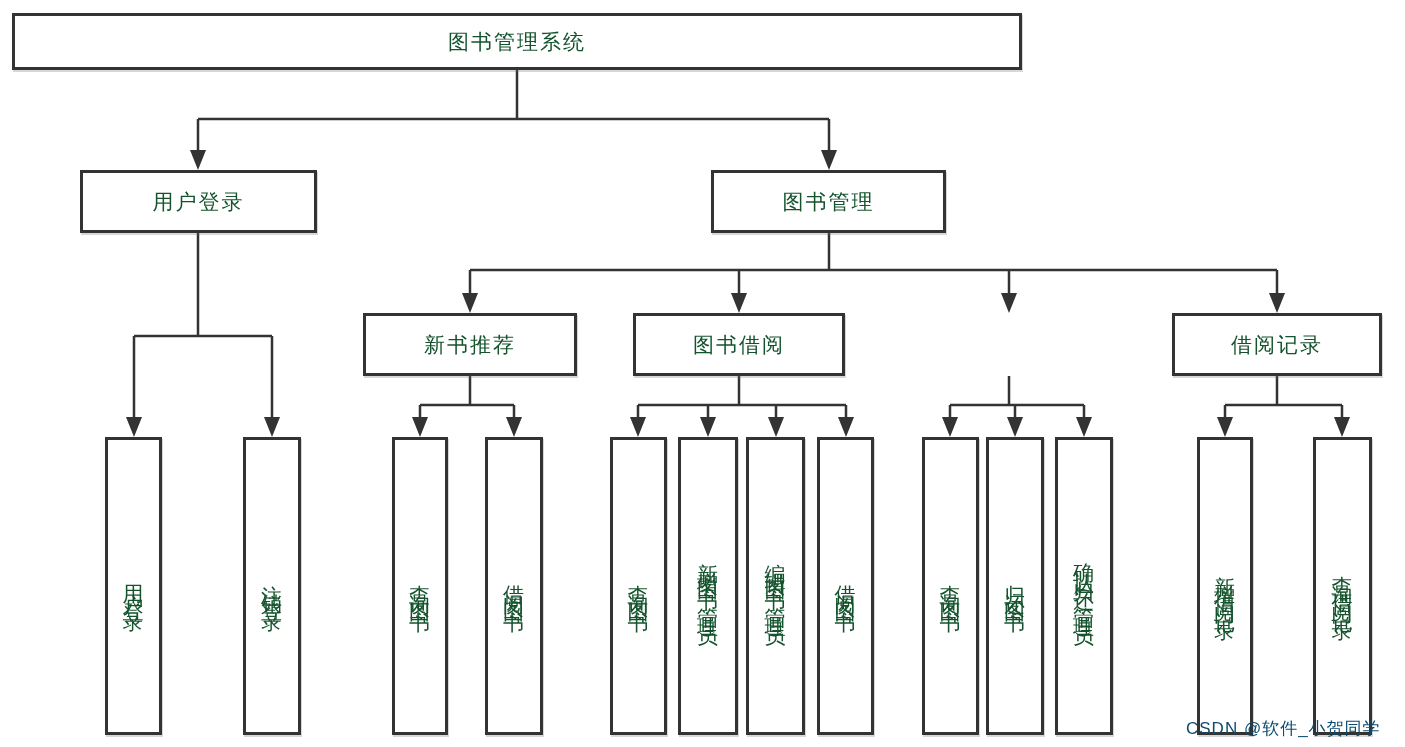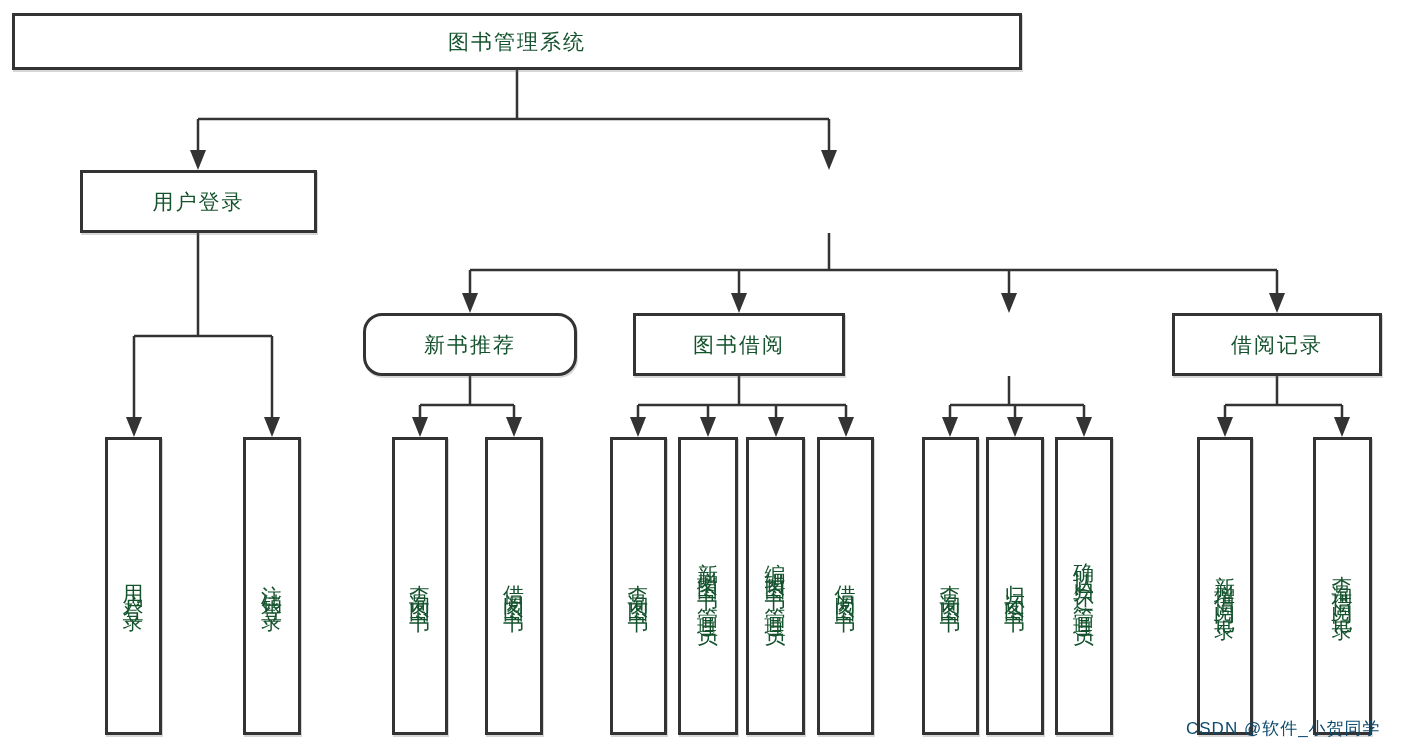--- a/index.html
+++ b/index.html
@@ -79,22 +79,23 @@
     <polygon class="ah" points="942,417 958,417 950,437"></polygon>
     <polygon class="ah" points="1007,417 1023,417 1015,437"></polygon>
     <polygon class="ah" points="1076,417 1092,417 1084,437"></polygon>
     <polygon class="ah" points="1217,417 1233,417 1225,437"></polygon>
     <polygon class="ah" points="1334,417 1350,417 1342,437"></polygon>
   </svg>
 
   <div class="box hbox" style="left:12px;top:13px;width:1010px;height:57px;">图书管理系统</div>
 
   <div class="box hbox" style="left:80px;top:170px;width:237px;height:63px;">用户登录</div>
+  <div class="box hbox" style="left:711px;top:170px;width:235px;height:63px;">图书管理</div>
 
-  <div class="box hbox" style="left:363px;top:313px;width:214px;height:63px;border-radius:19px;">新书推荐</div>
+  <div class="box hbox" style="left:363px;top:313px;width:214px;height:63px;">新书推荐</div>
   <div class="box hbox" style="left:633px;top:313px;width:212px;height:63px;">图书借阅</div>
   <div class="box hbox" style="left:1172px;top:313px;width:210px;height:63px;">借阅记录</div>
 
   <div class="box vbox" style="left:105px;top:437px;width:57px;height:298px;">用户登录</div>
   <div class="box vbox" style="left:243px;top:437px;width:58px;height:298px;">注销登录</div>
 
   <div class="box vbox" style="left:392px;top:437px;width:56px;height:298px;">查询图书</div>
   <div class="box vbox" style="left:485px;top:437px;width:58px;height:298px;">借阅图书</div>
 
   <div class="box vbox" style="left:610px;top:437px;width:57px;height:298px;">查询图书</div>

